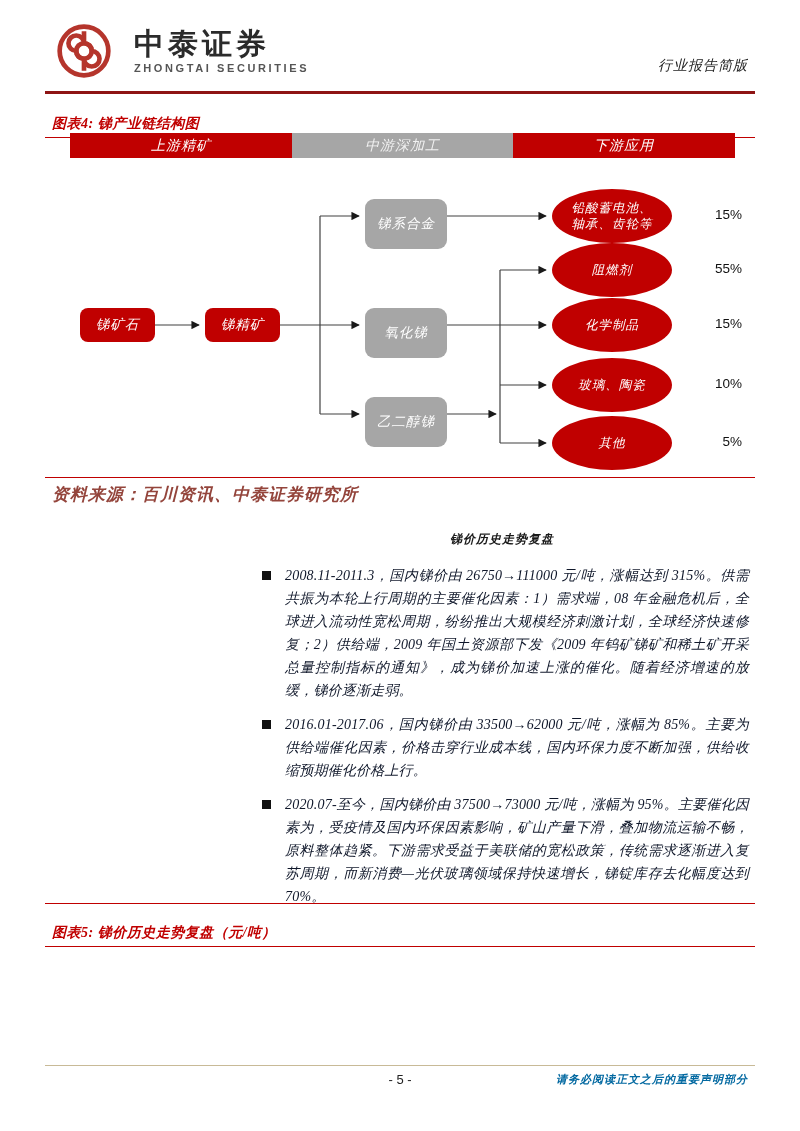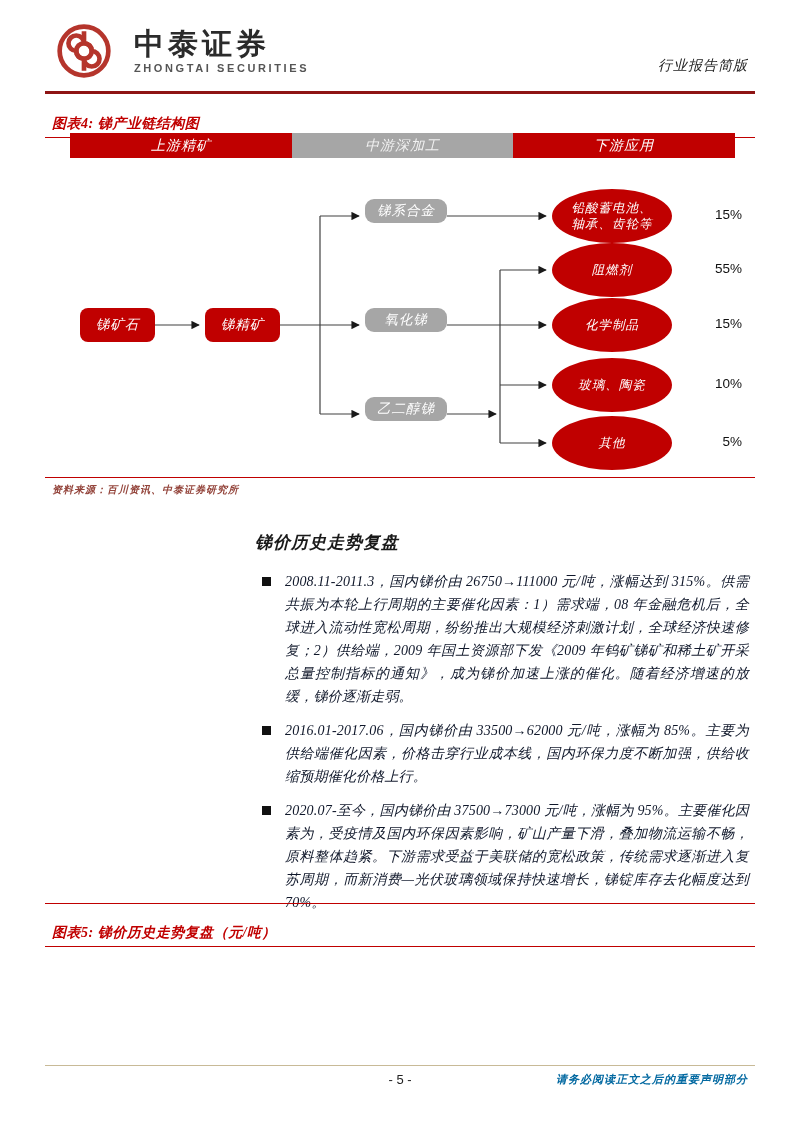--- a/index.html
+++ b/index.html
@@ -31,31 +31,31 @@
   
   .diagram { position: absolute; left: 45px; top: 128px; width: 710px; height: 352px; }
   .diagram svg.lines { position: absolute; left: 0; top: 0; width: 710px; height: 352px; }
   .stage-bar { position: absolute; top: 5px; height: 25px; display: flex; align-items: center; justify-content: center;
     color: #fff; font-size: 14px; font-style: italic; letter-spacing: 1px; }
   .bar-red { background: #c00000; }
   .bar-gray { background: #a6a6a6; color: #f2f2f2; }
   .node { position: absolute; display: flex; align-items: center; justify-content: center;
     color: #fff; font-style: italic; font-size: 13.5px; letter-spacing: 1px; text-align: center; }
   .box-red { background: #c00000; border-radius: 8px; width: 75px; height: 34px; }
-  .box-gray { background: #a6a6a6; border-radius: 9px; width: 82px; height: 24px; }
+  .box-gray { background: #a6a6a6; border-radius: 9px; width: 82px; height: 50px; }
   .oval { background: #c00000; border-radius: 50%; width: 120px; height: 54px; font-size: 12.5px; padding: 4px 14px; line-height: 16px; }
   .pct { position: absolute; left: 637px; width: 60px; text-align: right; font-family: "Liberation Sans", sans-serif;
     font-size: 13.5px; color: #111; }
   
   .source-rule { position: absolute; left: 45px; right: 45px; top: 477px; height: 1px; background: #c00000; }
-  .source-text { position: absolute; left: 52px; top: 483px; font-size: 10px; font-style: italic; font-weight: bold;
+  .source-text { position: absolute; left: 52px; top: 483px; font-size: 17px; font-style: italic; font-weight: bold;
     color: #94453c; letter-spacing: 1px; }
   
   .analysis { position: absolute; left: 255px; top: 531px; width: 494px; }
-  .analysis h3 { font-size: 17px; font-weight: bold; font-style: italic; color: #1a1a1a; letter-spacing: 1px; margin-bottom: 16px; }
+  .analysis h3 { font-size: 12px; font-weight: bold; font-style: italic; color: #1a1a1a; letter-spacing: 1px; margin-bottom: 16px; text-align: center; }
   .bullet { display: flex; margin-bottom: 11px; }
   .bullet .marker { flex: 0 0 9px; width: 9px; height: 9px; background: #111; margin: 7px 14px 0 7px; }
   .bullet p { flex: 1; font-size: 14px; line-height: 23px; color: #0f172a; font-style: italic; text-align: justify; letter-spacing: 0.2px; }
   
   .footer-rule { position: absolute; left: 45px; right: 45px; top: 1065px; height: 1px; background: #c8ba97; }
   .page-num { position: absolute; left: 0; right: 0; top: 1072px; text-align: center;
     font-family: "Liberation Sans", sans-serif; font-size: 13px; color: #222; }
   .disclaimer { position: absolute; right: 52px; top: 1072px; font-size: 11px; font-weight: bold; font-style: italic;
     color: #0369a1; letter-spacing: 1px; }
 </style>

